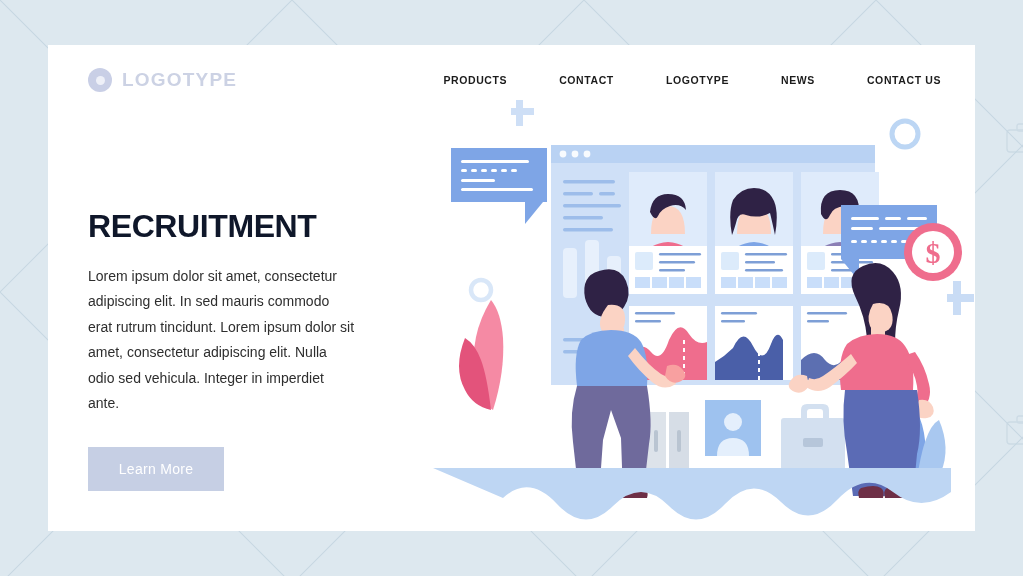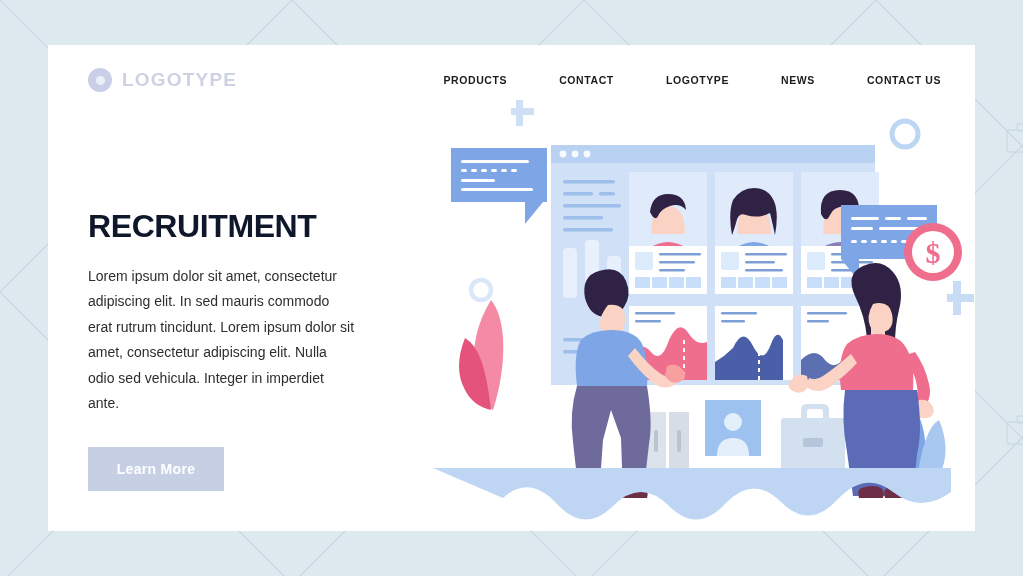--- a/index.html
+++ b/index.html
@@ -115,21 +115,21 @@
   #cta-button {
     display: inline-flex;
     align-items: center;
     justify-content: center;
     width: 136px;
     height: 44px;
     background: #c6cfe4;
     border: none;
     color: #ffffff;
     font-size: 14px;
-    font-weight: bold;
+    font-weight: normal;
     letter-spacing: 0.3px;
     cursor: pointer;
     font-family: "Liberation Sans", sans-serif;
   }
 
   
   #illustration {
     position: absolute;
     left: 355px;
     top: 55px;

